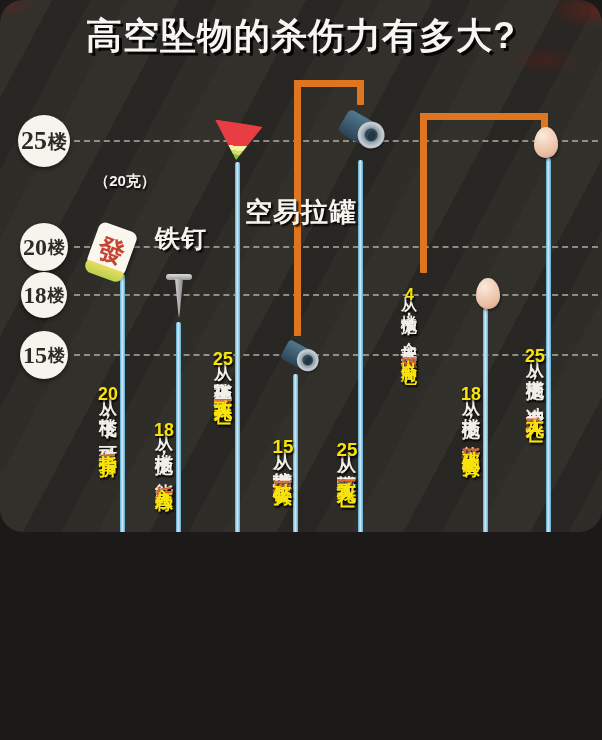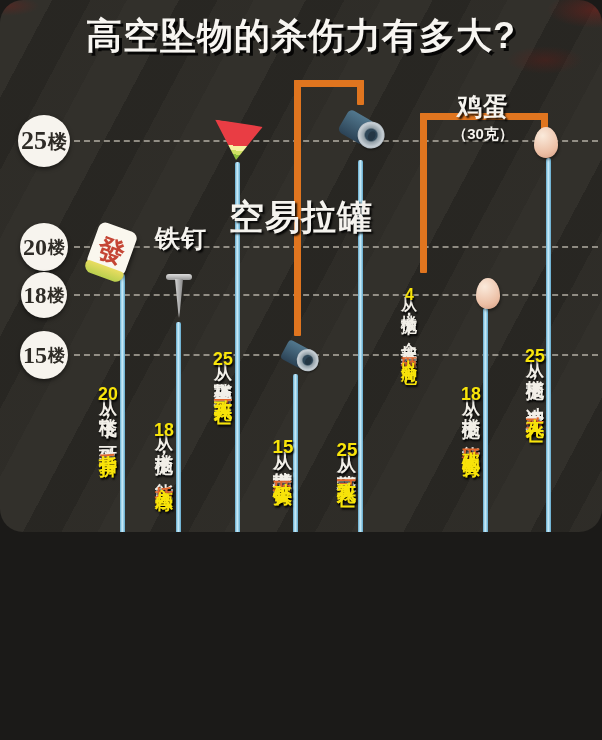--- a/index.html
+++ b/index.html
@@ -79,30 +79,27 @@
 
   <div class="bracket" style="left:294px;top:80px;width:7px;height:256px;"></div>
   <div class="bracket" style="left:294px;top:80px;width:70px;height:7px;"></div>
   <div class="bracket" style="left:357px;top:80px;width:7px;height:25px;"></div>
 
   <div class="bracket" style="left:420px;top:113px;width:128px;height:7px;"></div>
   <div class="bracket" style="left:420px;top:113px;width:7px;height:160px;"></div>
   <div class="bracket" style="left:541px;top:113px;width:7px;height:17px;"></div>
 
   <div class="obj-label" style="left:125px;top:170px;">
+    <div class="obj-spec">（20克）</div>
   </div>
   <div class="obj-label" style="left:181px;top:222px;">
     <div class="obj-name">铁钉</div>
   </div>
   <div class="obj-label" style="left:301px;top:194px;">
-    <div class="obj-name" style="font-size:35px;">空易拉罐</div>
-  </div>
-  <div class="obj-label" style="left:483px;top:90px;">
-    <div class="obj-name">鸡蛋</div>
-    <div class="obj-spec">（30克）</div>
+    <div class="obj-name" style="font-size:27px;">空易拉罐</div>
   </div>
 
   <div class="tile">
     <span class="tile-char">發</span>
   </div>
   <div class="nail-head"></div>
   <div class="nail-shaft"></div>
   <div class="melon"></div>
   <div class="can" style="left:340px;top:114px;width:46px;height:36px;transform:rotate(30deg);">
     <div class="body"></div>

